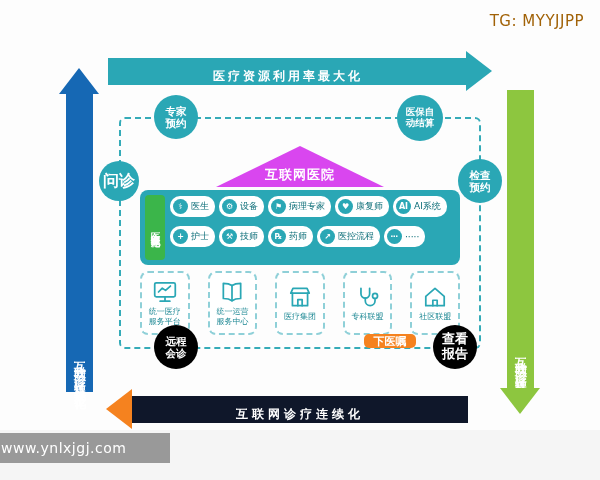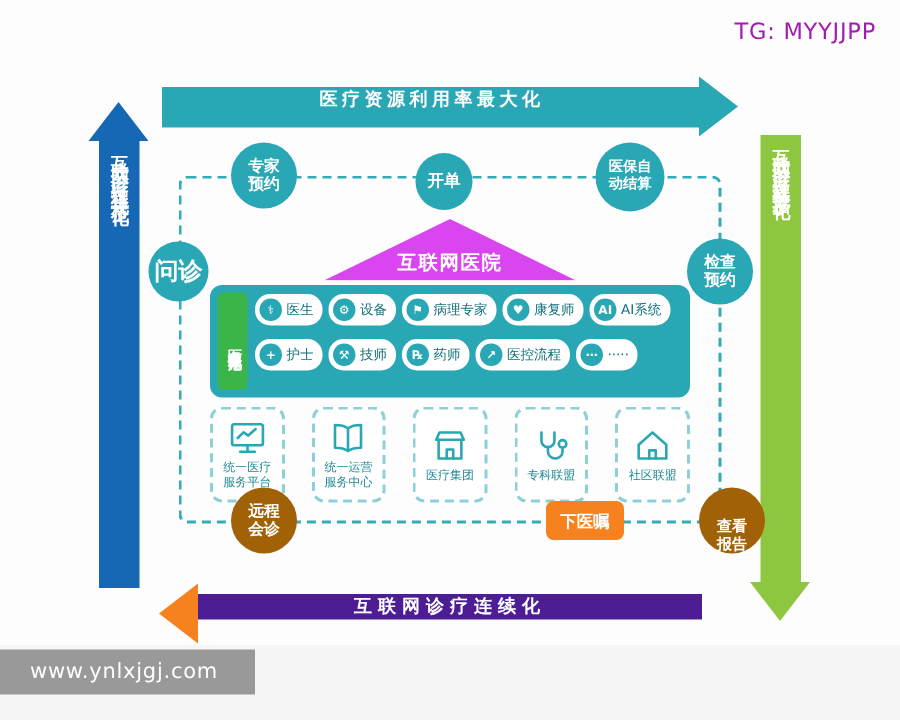--- a/index.html
+++ b/index.html
@@ -1,49 +1,49 @@
 <!DOCTYPE html>
 <html><head>
 <meta charset="utf-8">
 <style>
   html,body{margin:0;padding:0;background:#fff;}
   .stage{position:relative;width:600px;height:480px;background:#fdfdfd;overflow:hidden;
          font-family:"DejaVu Sans","Liberation Sans",sans-serif;}
   .abs{position:absolute;}
   .band-bottom{left:0;top:430px;width:600px;height:50px;background:#f5f5f5;}
-  .tg-tag{top:12px;right:16px;font-size:15px;color:#a21caf;letter-spacing:.5px;font-weight:500;}
-  
-  .arrow-body{display:flex;align-items:flex-start;justify-content:center;color:#fff;font-weight:bold;z-index:1;}
+  .tg-tag{top:12px;right:16px;font-size:15px;color:#a16207;letter-spacing:.5px;font-weight:500;}
+  
+  .arrow-body{display:flex;align-items:flex-end;justify-content:center;color:#fff;font-weight:bold;z-index:1;}
   .ar-top{left:108px;top:58px;width:360px;height:27px;background:#2AA7B5;font-size:12px;letter-spacing:3px;}
-  .ar-bottom{left:132px;top:396px;width:336px;height:17px;background:#4c1d95;font-size:12px;letter-spacing:4px;}
+  .ar-bottom{left:132px;top:396px;width:336px;height:27px;background:#0f172a;font-size:12px;letter-spacing:4px;}
   .ar-left{left:66px;top:94px;width:27px;height:298px;background:#1668B4;}
   .ar-right{left:507px;top:90px;width:27px;height:298px;background:#8DC63F;}
   .vlabel{writing-mode:vertical-rl;text-orientation:upright;font-size:12px;letter-spacing:4px;font-weight:bold;color:#fff;}
   .tri{width:0;height:0;z-index:1;}
   .tri-right{left:466px;top:51px;border-left:26px solid #2AA7B5;border-top:20px solid transparent;border-bottom:20px solid transparent;}
   .tri-left{left:106px;top:389px;border-right:26px solid #F5821F;border-top:20px solid transparent;border-bottom:20px solid transparent;}
   .tri-up{left:59px;top:68px;border-bottom:26px solid #1668B4;border-left:20px solid transparent;border-right:20px solid transparent;}
   .tri-down{left:500px;top:388px;border-top:26px solid #8DC63F;border-left:20px solid transparent;border-right:20px solid transparent;}
   
   .loop{left:119px;top:117px;width:358px;height:228px;border:2px dashed #35ABB8;border-radius:6px;z-index:0;}
   
   .node{position:absolute;border-radius:50%;color:#fff;display:flex;align-items:center;justify-content:center;
         text-align:center;font-weight:bold;line-height:1.15;z-index:3;background:#2AA7B5;}
-  .node.green{background:#a16207;}
+  .node.green{background:#000000;}
   .node.white{background:#fff;color:#2AA7B5;}
   .n-expert{left:154px;top:95px;width:44px;height:44px;font-size:10.5px;}
   .n-order{left:277px;top:102px;width:38px;height:38px;font-size:11px;}
   .n-insur{left:397px;top:95px;width:46px;height:46px;font-size:9.5px;}
   .n-inq{left:99px;top:161px;width:40px;height:40px;font-size:16px;}
   .n-exam{left:458px;top:159px;width:44px;height:44px;font-size:10.5px;}
   .n-treat{left:90px;top:325px;width:44px;height:44px;font-size:11px;}
   .n-remote{left:154px;top:325px;width:44px;height:44px;font-size:10.5px;}
   .n-drug{left:274px;top:325px;width:44px;height:44px;font-size:10.5px;}
-  .n-report{left:466px;top:325px;width:44px;height:44px;font-size:10px;align-items:flex-end;}
-  .n-rx{left:364px;top:334px;width:52px;height:26px;background:#F5821F;border-radius:5px;color:#fff;
+  .n-report{left:433px;top:325px;width:44px;height:44px;font-size:13px;}
+  .n-rx{left:364px;top:334px;width:52px;height:14px;background:#F5821F;border-radius:5px;color:#fff;
         display:flex;align-items:center;justify-content:center;font-size:11px;font-weight:bold;z-index:3;}
   .w2{display:inline-block;width:2.3em;}
   .w3{display:inline-block;width:3.3em;}
   
   .roof{left:216px;top:146px;width:168px;height:41px;background:#d946ef;
         clip-path:polygon(50% 0,100% 100%,0 100%);display:flex;align-items:flex-end;justify-content:center;
         padding-bottom:3px;box-sizing:border-box;color:#fff;font-size:13px;font-weight:bold;letter-spacing:1px;z-index:2;}
   
   .pool{left:140px;top:190px;width:320px;height:75px;background:#2AA7B5;border-radius:8px;
         display:flex;gap:5px;padding:5px;box-sizing:border-box;z-index:2;}
@@ -57,21 +57,21 @@
        display:flex;align-items:center;justify-content:center;font-family:"DejaVu Sans",sans-serif;font-weight:bold;}
   .plb{font-size:9px;color:#0e6f79;white-space:nowrap;}
   
   .plats{left:140px;top:271px;width:320px;height:64px;display:flex;gap:18px;z-index:2;}
   .pbox{flex:1;border:2px dashed #8FD0D8;border-radius:8px;background:#fff;display:flex;flex-direction:column;
         align-items:center;justify-content:center;gap:3px;padding:2px 1px;box-sizing:border-box;}
   .pbox svg{stroke:#2AA7B5;fill:none;stroke-width:1.6;stroke-linecap:round;stroke-linejoin:round;}
   .plb2{font-size:8px;color:#1D8894;text-align:center;line-height:1.2;max-width:4.6em;}
   
   .wm{left:0;top:433px;width:170px;height:30px;background:rgba(130,130,130,.8);color:#fff;font-size:14px;
-      display:flex;align-items:center;padding-left:20px;box-sizing:border-box;letter-spacing:.5px;z-index:5;}
+      display:flex;align-items:center;padding-left:1px;box-sizing:border-box;letter-spacing:.5px;z-index:5;}
 </style>
 </head>
 <body>
 
 <div class="stage">
 
   <div class="abs band-bottom"></div>
 
   <div class="abs tg-tag">TG: MYYJJPP</div>
 
@@ -93,23 +93,20 @@
   <div class="abs tri tri-up"></div>
 
   <div class="abs arrow-body ar-right">
     <span class="vlabel">互联网诊疗过程数据化</span>
   </div>
   <div class="abs tri tri-down"></div>
 
   <div class="node n-expert">
     <span class="w2">专家预约</span>
   </div>
-  <div class="node n-order">
-    <span>开单</span>
-  </div>
   <div class="node n-insur">
     <span class="w3">医保自动结算</span>
   </div>
   <div class="node n-inq">
     <span>问诊</span>
   </div>
   <div class="node n-exam">
     <span class="w2">检查预约</span>
   </div>
   <div class="node green n-remote">

